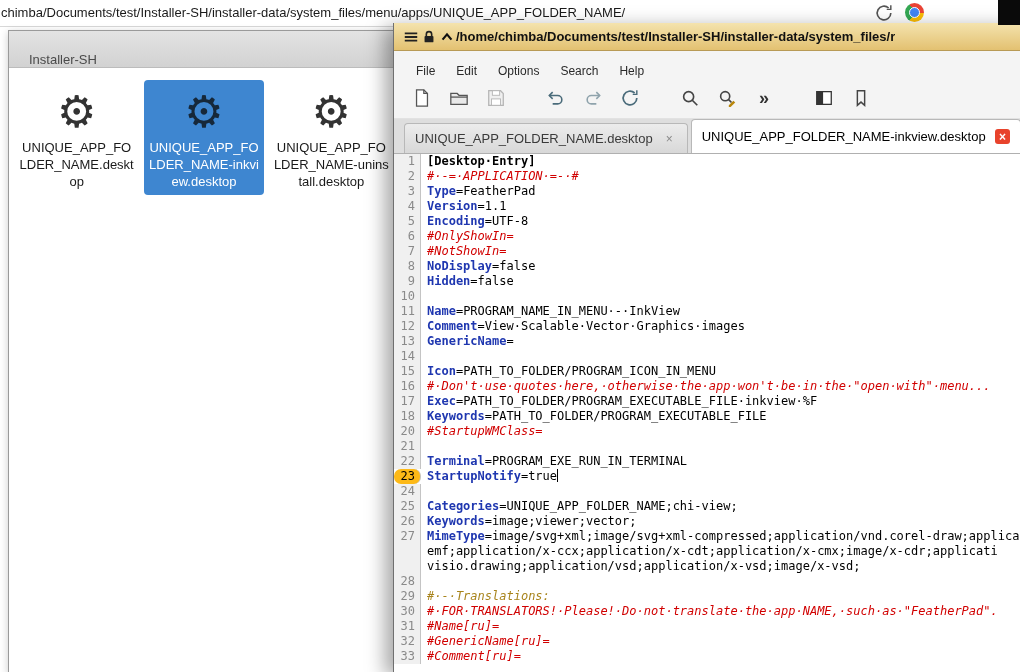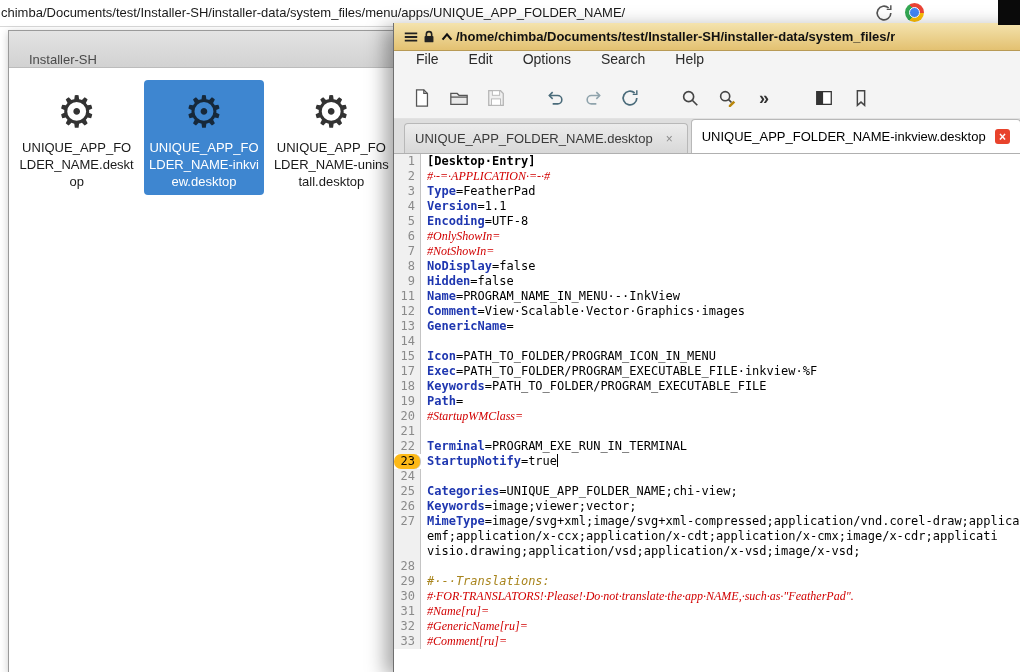--- a/index.html
+++ b/index.html
@@ -34,22 +34,22 @@
   .fitem.sel .fname{color:#fff;}
 
   
   .ed-window{position:absolute;left:393px;top:23px;width:627px;height:649px;background:#f4f4f4;
              border-left:1px solid #6f6f6f;box-shadow:-8px 4px 18px rgba(0,0,0,0.35);z-index:10;
              display:flex;flex-direction:column;}
   .ed-titlebar{flex:0 0 27px;height:27px;background:linear-gradient(#f4e3ae,#e3c171);
                display:flex;align-items:center;padding:0 8px;border-bottom:1px solid #b89a55;}
   .tb-ico{width:18px;height:18px;display:inline-flex;align-items:center;justify-content:center;flex:0 0 18px;}
   .ed-title{font-size:13px;font-weight:bold;color:#111;white-space:nowrap;overflow:hidden;}
-  .ed-menubar{flex:0 0 27px;height:27px;background:#f4f4f4;display:flex;align-items:flex-start;
-              gap:30px;padding-left:22px;font-size:14px;color:#2a2a2a;}
+  .ed-menubar{flex:0 0 27px;height:27px;background:#f4f4f4;display:flex;align-items:flex-end;
+              gap:21px;padding-left:22px;font-size:12px;color:#2a2a2a;}
   .ed-toolbar{flex:0 0 40px;height:40px;background:#f4f4f4;display:flex;align-items:center;
               gap:13px;padding-left:16px;border-bottom:1px solid #e2e2e2;}
   .tool-btn{width:24px;height:24px;display:flex;align-items:center;justify-content:center;}
   .tool-gap{width:10px;flex:0 0 10px;}
   .chev{font-size:18px;color:#333;font-weight:bold;line-height:1;}
   .ed-tabbar{flex:0 0 34px;height:34px;background:#dedede;display:flex;align-items:flex-end;
              border-bottom:1px solid #b0b0b0;padding-left:10px;gap:3px;}
   .tab{height:29px;display:flex;align-items:center;padding:0 10px;font-size:13px;
        background:linear-gradient(#ececec,#d8d8d8);border:1px solid #b8b8b8;border-bottom:none;
        border-radius:4px 4px 0 0;color:#3a3a3a;gap:9px;}
@@ -63,21 +63,21 @@
   .ed-body{flex:1;background:#fff;overflow:hidden;
            font-family:"DejaVu Sans Mono",monospace;font-size:12px;}
   .cl{display:flex;height:15px;line-height:15px;white-space:pre;overflow:hidden;}
   .ln{flex:0 0 21px;width:21px;padding-right:5px;text-align:right;background:#f0f0f0;
       border-right:1px solid #c4c4c4;color:#8a8a8a;}
   .ln.cur{background:#fdb917;color:#000;border-radius:7px;}
   .lt{flex:1;padding-left:6px;overflow:hidden;}
   .sec{color:#000000;font-weight:bold;}
   .k{color:#1f37b0;font-weight:bold;}
   .v{color:#000;}
-  .c{color:#d10000;font-style:italic;font-family:Liberation Serif, serif;}
+  .c{color:#d10000;font-style:italic;}
   .c2{color:#a8841c;font-style:italic;}
   .cursor{display:inline-block;width:1px;height:13px;background:#000;vertical-align:-2px;}
 </style>
 </head>
 <body>
 
 <div class="screen">
 
   <div class="address-bar">
     <span class="path">chimba/Documents/test/Installer-SH/installer-data/system_files/menu/apps/UNIQUE_APP_FOLDER_NAME/</span>
@@ -222,28 +222,29 @@
     <div class="ed-body" id="code">
         <div class="cl"><span class="ln">1</span><span class="lt"><span class="sec">[Desktop·Entry]</span></span></div>
         <div class="cl"><span class="ln">2</span><span class="lt"><span class="c">#·-=·APPLICATION·=-·#</span></span></div>
         <div class="cl"><span class="ln">3</span><span class="lt"><span class="k">Type</span><span class="v">=FeatherPad</span></span></div>
         <div class="cl"><span class="ln">4</span><span class="lt"><span class="k">Version</span><span class="v">=1.1</span></span></div>
         <div class="cl"><span class="ln">5</span><span class="lt"><span class="k">Encoding</span><span class="v">=UTF-8</span></span></div>
         <div class="cl"><span class="ln">6</span><span class="lt"><span class="c">#OnlyShowIn=</span></span></div>
         <div class="cl"><span class="ln">7</span><span class="lt"><span class="c">#NotShowIn=</span></span></div>
         <div class="cl"><span class="ln">8</span><span class="lt"><span class="k">NoDisplay</span><span class="v">=false</span></span></div>
         <div class="cl"><span class="ln">9</span><span class="lt"><span class="k">Hidden</span><span class="v">=false</span></span></div>
+        <div class="cl"><span class="ln">10</span><span class="lt"></span></div>
         <div class="cl"><span class="ln">11</span><span class="lt"><span class="k">Name</span><span class="v">=PROGRAM_NAME_IN_MENU·-·InkView</span></span></div>
         <div class="cl"><span class="ln">12</span><span class="lt"><span class="k">Comment</span><span class="v">=View·Scalable·Vector·Graphics·images</span></span></div>
         <div class="cl"><span class="ln">13</span><span class="lt"><span class="k">GenericName</span><span class="v">=</span></span></div>
         <div class="cl"><span class="ln">14</span><span class="lt"></span></div>
         <div class="cl"><span class="ln">15</span><span class="lt"><span class="k">Icon</span><span class="v">=PATH_TO_FOLDER/PROGRAM_ICON_IN_MENU</span></span></div>
+        <div class="cl"><span class="ln">16</span><span class="lt"><span class="c">#·Don't·use·quotes·here,·otherwise·the·app·won't·be·in·the·"open·with"·menu...</span></span></div>
         <div class="cl"><span class="ln">17</span><span class="lt"><span class="k">Exec</span><span class="v">=PATH_TO_FOLDER/PROGRAM_EXECUTABLE_FILE·inkview·%F</span></span></div>
         <div class="cl"><span class="ln">18</span><span class="lt"><span class="k">Keywords</span><span class="v">=PATH_TO_FOLDER/PROGRAM_EXECUTABLE_FILE</span></span></div>
-        <div class="cl"><span class="ln">19</span><span class="lt"><span class="k">Path</span><span class="v">=</span></span></div>
         <div class="cl"><span class="ln">20</span><span class="lt"><span class="c">#StartupWMClass=</span></span></div>
         <div class="cl"><span class="ln">21</span><span class="lt"></span></div>
         <div class="cl"><span class="ln">22</span><span class="lt"><span class="k">Terminal</span><span class="v">=PROGRAM_EXE_RUN_IN_TERMINAL</span></span></div>
         <div class="cl"><span class="ln cur">23</span><span class="lt"><span class="k">StartupNotify</span><span class="v">=true</span><span class="cursor"></span></span></div>
         <div class="cl"><span class="ln">24</span><span class="lt"></span></div>
         <div class="cl"><span class="ln">25</span><span class="lt"><span class="k">Categories</span><span class="v">=UNIQUE_APP_FOLDER_NAME;chi-view;</span></span></div>
         <div class="cl"><span class="ln">26</span><span class="lt"><span class="k">Keywords</span><span class="v">=image;viewer;vector;</span></span></div>
         <div class="cl"><span class="ln">27</span><span class="lt"><span class="k">MimeType</span><span class="v">=image/svg+xml;image/svg+xml-compressed;application/vnd.corel-draw;applicati</span></span></div>
         <div class="cl"><span class="ln"></span><span class="lt"><span class="v">emf;application/x-ccx;application/x-cdt;application/x-cmx;image/x-cdr;applicati</span></span></div>
         <div class="cl"><span class="ln"></span><span class="lt"><span class="v">visio.drawing;application/vsd;application/x-vsd;image/x-vsd;</span></span></div>

